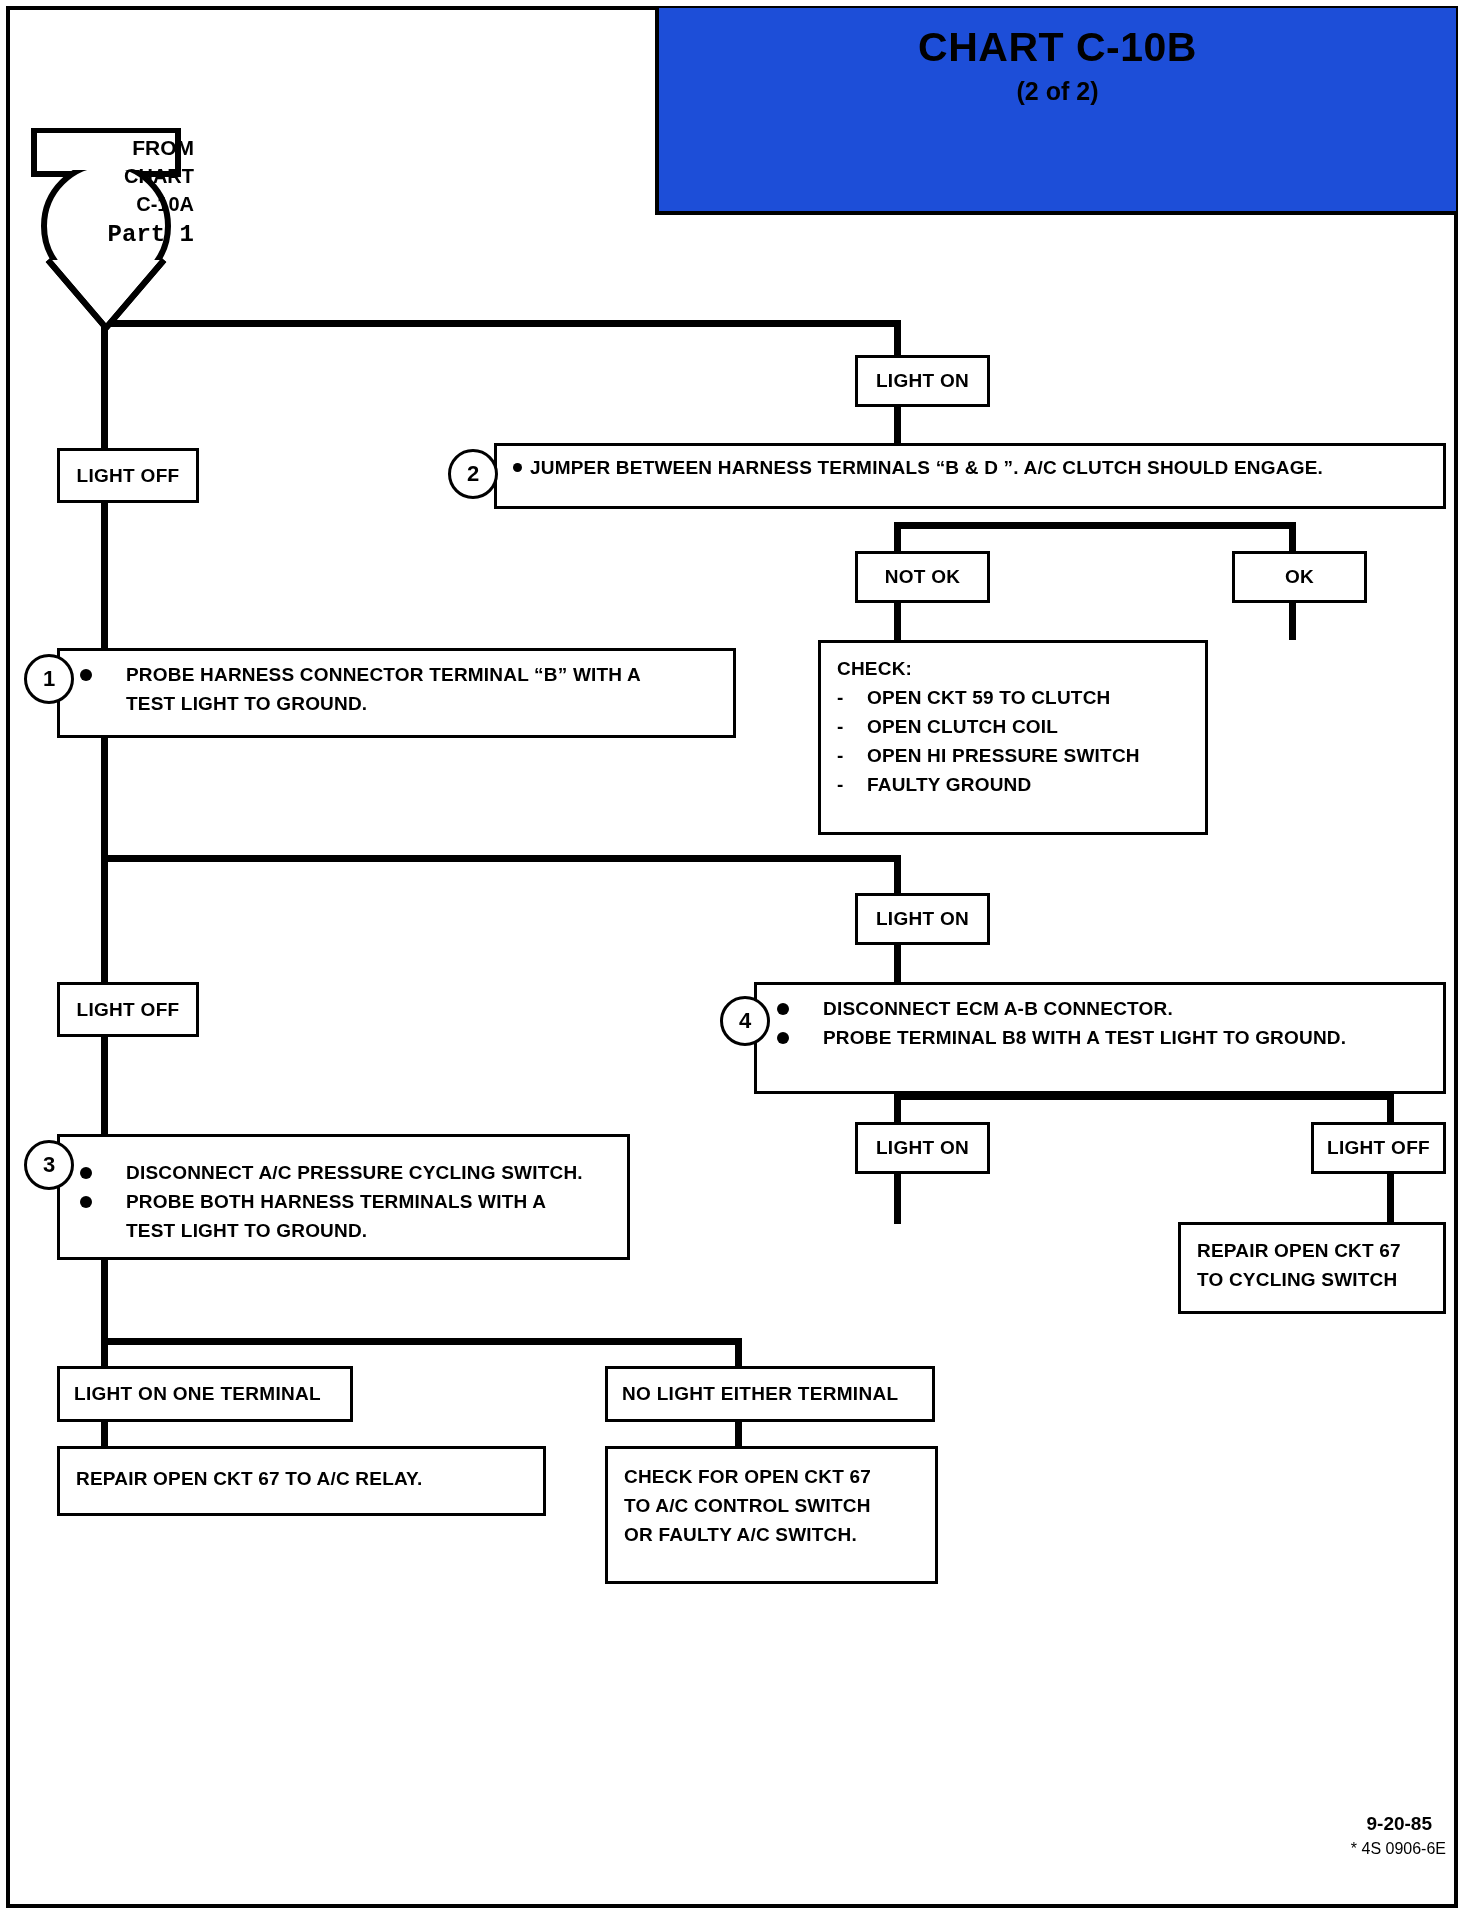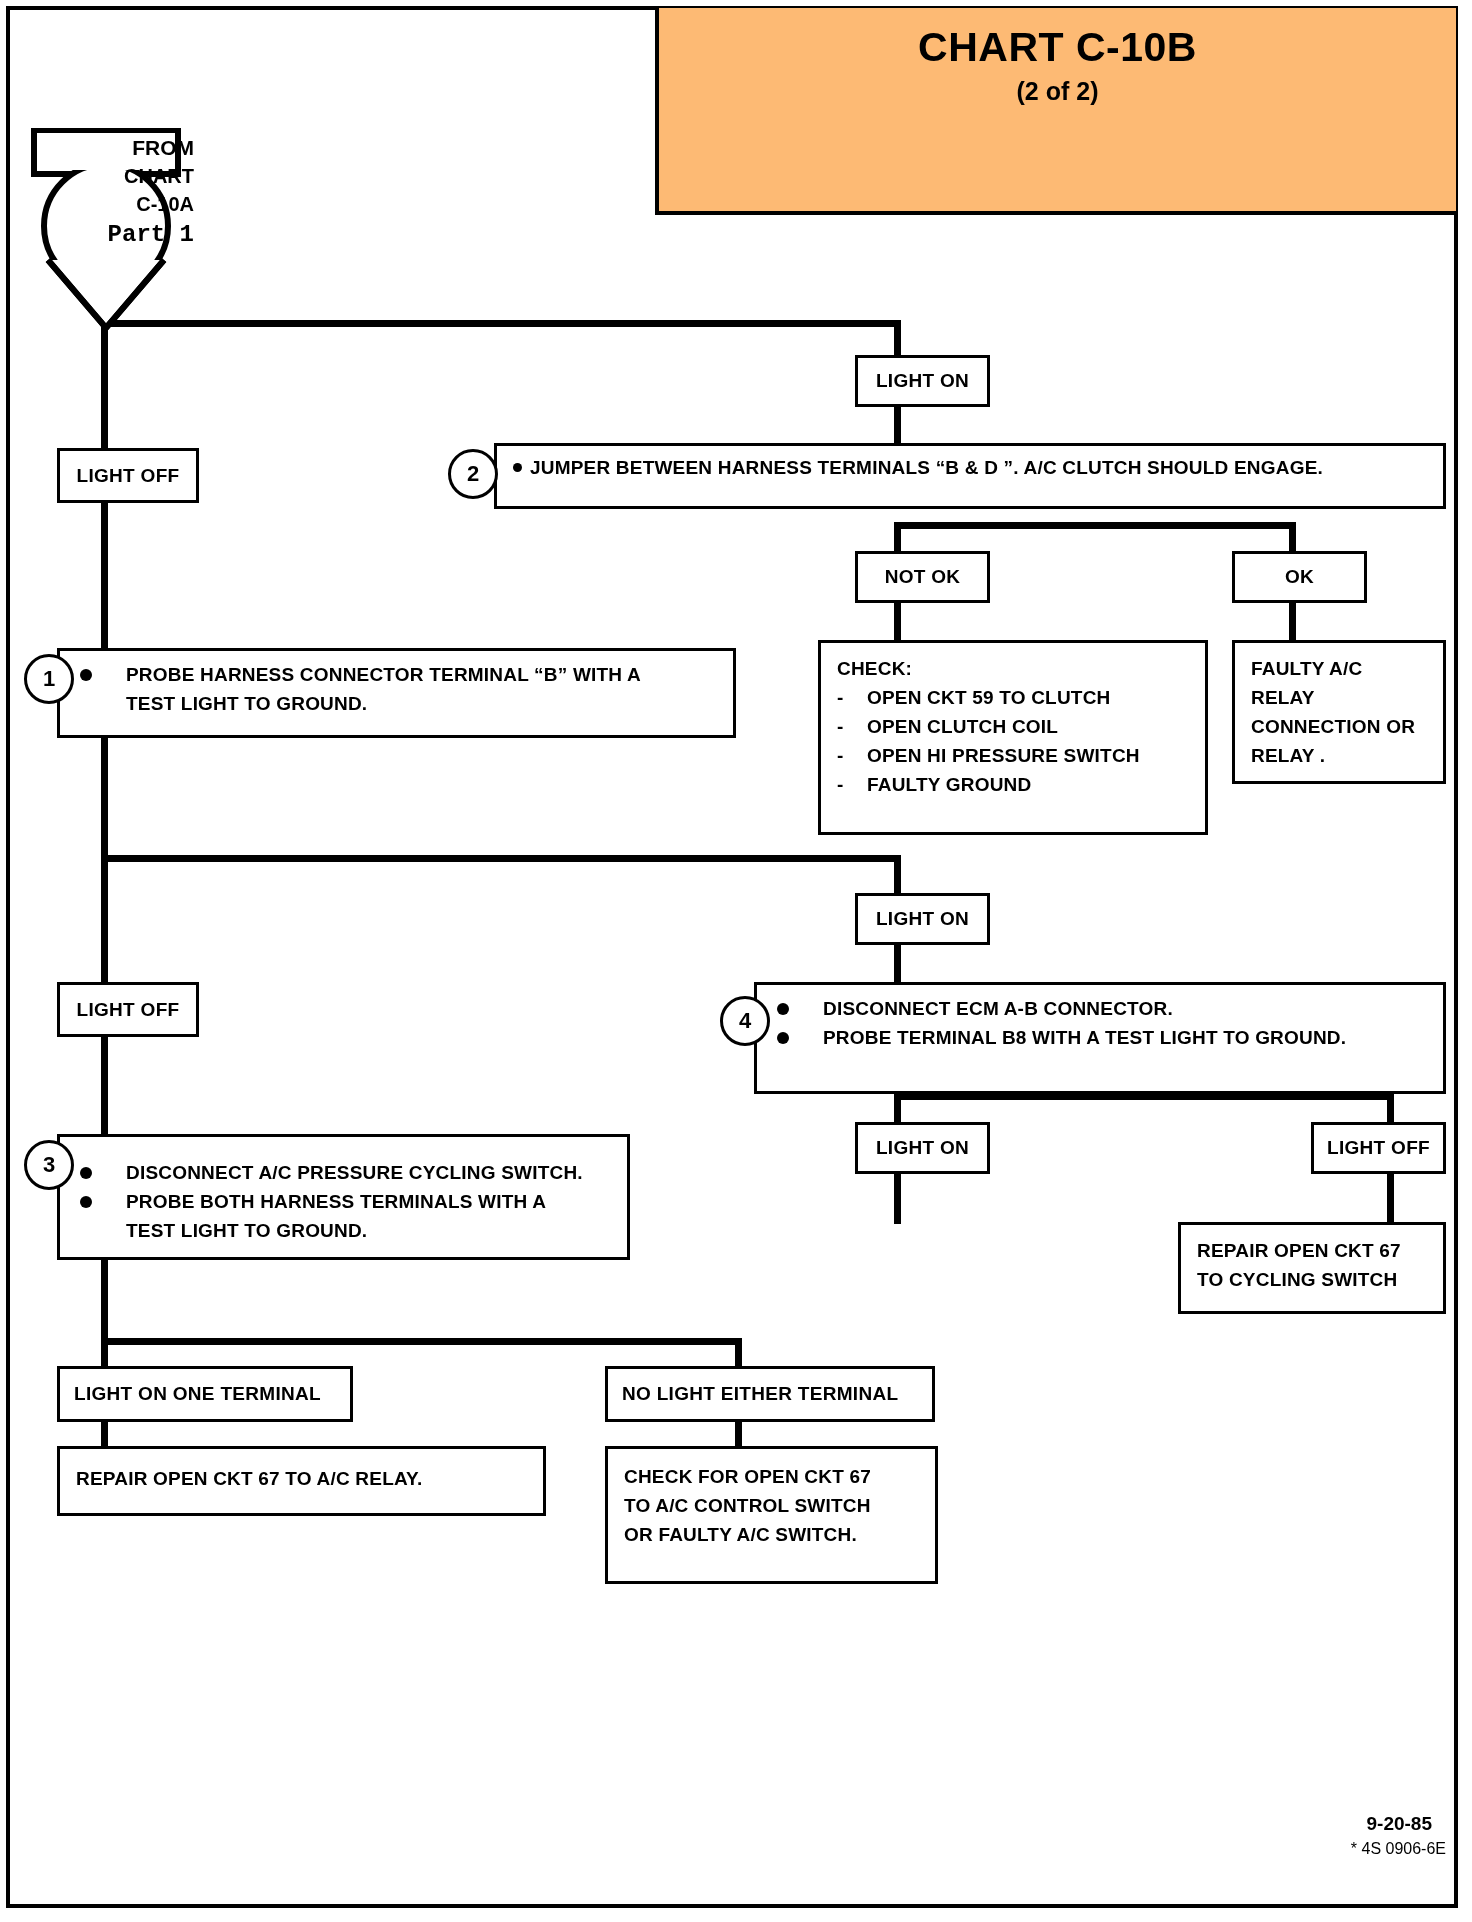--- a/index.html
+++ b/index.html
@@ -94,21 +94,21 @@
     font-weight:bold;
   }
   
   #title-block{
     position:absolute;
     left:655px;top:8px;
     width:801px;height:207px;
     border-left:4px solid #000;
     border-bottom:4px solid #000;
     box-sizing:border-box;
-    background:#fdba74;
+    background:#1d4ed8;
     text-align:center;
     z-index:6;
   }
   #title-main{
     font-size:41px;font-weight:bold;letter-spacing:0.5px;
     margin-top:16px;
   }
   #title-sub{
     font-size:25px;font-weight:bold;margin-top:6px;
   }
@@ -276,25 +276,20 @@
     <div class="dash-row">
       <span class="dash">-</span>
       <span>OPEN HI PRESSURE SWITCH</span>
     </div>
     <div class="dash-row">
       <span class="dash">-</span>
       <span>FAULTY GROUND</span>
     </div>
   </div>
 
-  <div class="box text-box" style="left:1232px;top:640px;width:214px;height:144px;padding-top:12px;">
-    <div>FAULTY A/C RELAY</div>
-    <div>CONNECTION OR</div>
-    <div>RELAY .</div>
-  </div>
 
   <div class="box label-box" style="left:855px;top:893px;width:135px;height:52px;">
     <span>LIGHT ON</span>
   </div>
 
   <div class="box label-box" style="left:57px;top:982px;width:142px;height:55px;">
     <span>LIGHT OFF</span>
   </div>
 
   <div class="step" style="left:720px;top:996px;">

